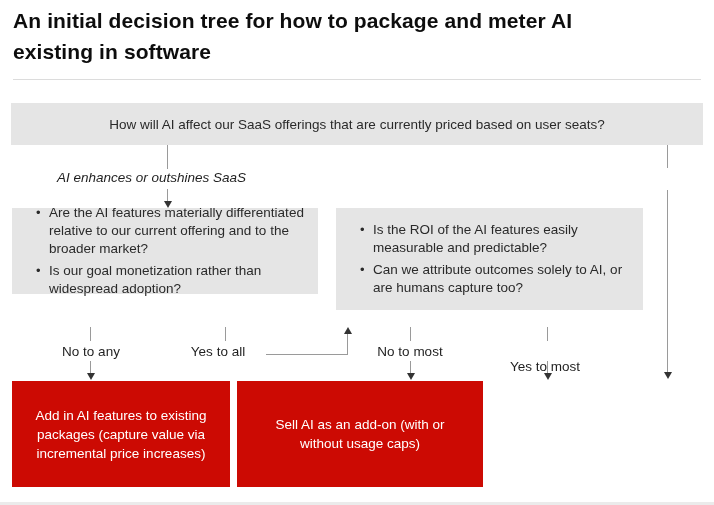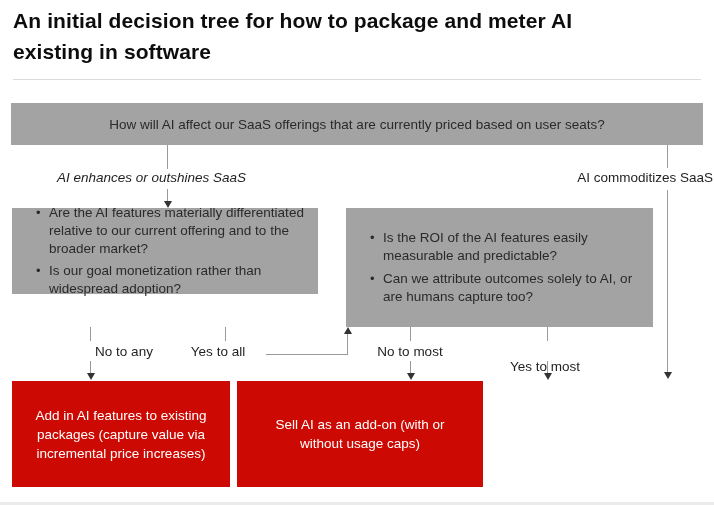--- a/index.html
+++ b/index.html
@@ -6,21 +6,21 @@
   #stage{
     position:relative;width:714px;height:505px;background:#ffffff;overflow:hidden;
     font-family:"Liberation Sans",sans-serif;color:#262626;
   }
   .abs{position:absolute;}
   .title{
     font-size:21px;font-weight:700;line-height:31px;color:#0d0d0d;letter-spacing:.1px;
   }
   .divider{height:1px;background:#dcdcdc;}
   .graybox{
-    background:#a3a3a3;color:#2a2a2a;box-sizing:border-box;
+    background:#e5e5e5;color:#2a2a2a;box-sizing:border-box;
   }
   .rootbox{
     display:flex;align-items:center;justify-content:center;text-align:center;
     font-size:13.5px;
   }
   .qbox{display:flex;flex-direction:column;justify-content:center;}
   .qbox ul{margin:0;padding:0 12px 0 24px;list-style:none;}
   .qbox li{
     position:relative;font-size:13.5px;line-height:18px;margin:4.5px 0;padding-left:13px;
   }
@@ -59,40 +59,39 @@
   <div class="abs graybox rootbox" style="left:11px;top:103px;width:692px;height:42px;">
     <span>How will AI affect our SaaS offerings that are currently priced based on user seats?</span>
   </div>
 
   <div class="abs vline" style="left:167px;top:145px;height:24px;"></div>
   <div class="abs lbl" style="left:57px;top:170px;font-style:italic;">AI enhances or outshines SaaS</div>
   <div class="abs vline" style="left:167px;top:189px;height:12px;"></div>
   <div class="abs head-down" style="left:164px;top:201px;"></div>
 
   <div class="abs vline" style="left:667px;top:145px;height:23px;"></div>
-  <div class="abs lbl" style="left:545px;top:170px;width:168px;text-align:right;">AI commoditizes SaaS</div>
   <div class="abs vline" style="left:667px;top:190px;height:182px;"></div>
   <div class="abs head-down" style="left:664px;top:372px;"></div>
 
   <div class="abs graybox qbox" style="left:12px;top:208px;width:306px;height:86px;">
     <ul>
       <li>Are the AI features materially differentiated relative to our current offering and to the broader market?</li>
       <li>Is our goal monetization rather than widespread adoption?</li>
     </ul>
   </div>
 
-  <div class="abs graybox qbox" style="left:346px;top:208px;width:307px;height:119px;">
+  <div class="abs graybox qbox" style="left:336px;top:208px;width:307px;height:102px;">
     <ul>
       <li>Is the ROI of the AI features easily measurable and predictable?</li>
       <li>Can we attribute outcomes solely to AI, or are humans capture too?</li>
     </ul>
   </div>
 
   <div class="abs vline" style="left:90px;top:327px;height:14px;"></div>
-  <div class="abs lbl centered" style="left:91px;top:344px;margin-left:33px;">No to any</div>
+  <div class="abs lbl centered" style="left:91px;top:344px;">No to any</div>
   <div class="abs vline" style="left:90px;top:361px;height:12px;"></div>
   <div class="abs head-down" style="left:87px;top:373px;"></div>
 
   <div class="abs vline" style="left:225px;top:327px;height:14px;"></div>
   <div class="abs lbl centered" style="left:218px;top:344px;">Yes to all</div>
   <div class="abs hline" style="left:266px;top:354px;width:82px;"></div>
   <div class="abs vline" style="left:347px;top:334px;height:21px;"></div>
   <div class="abs head-up" style="left:344px;top:327px;"></div>
 
   <div class="abs vline" style="left:410px;top:327px;height:14px;"></div>

